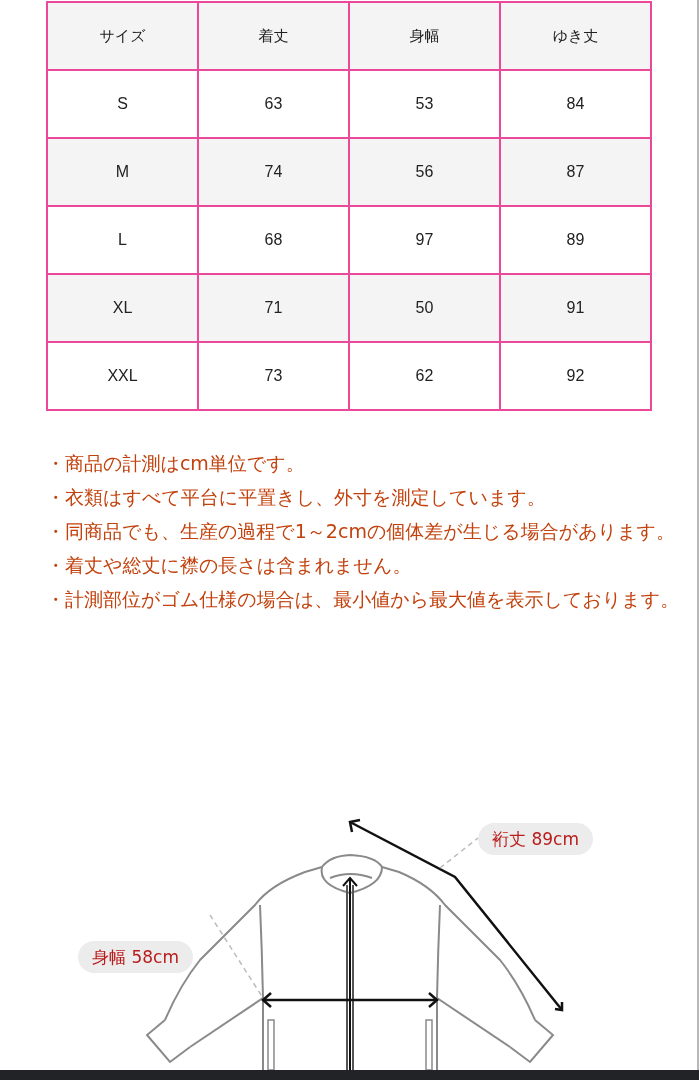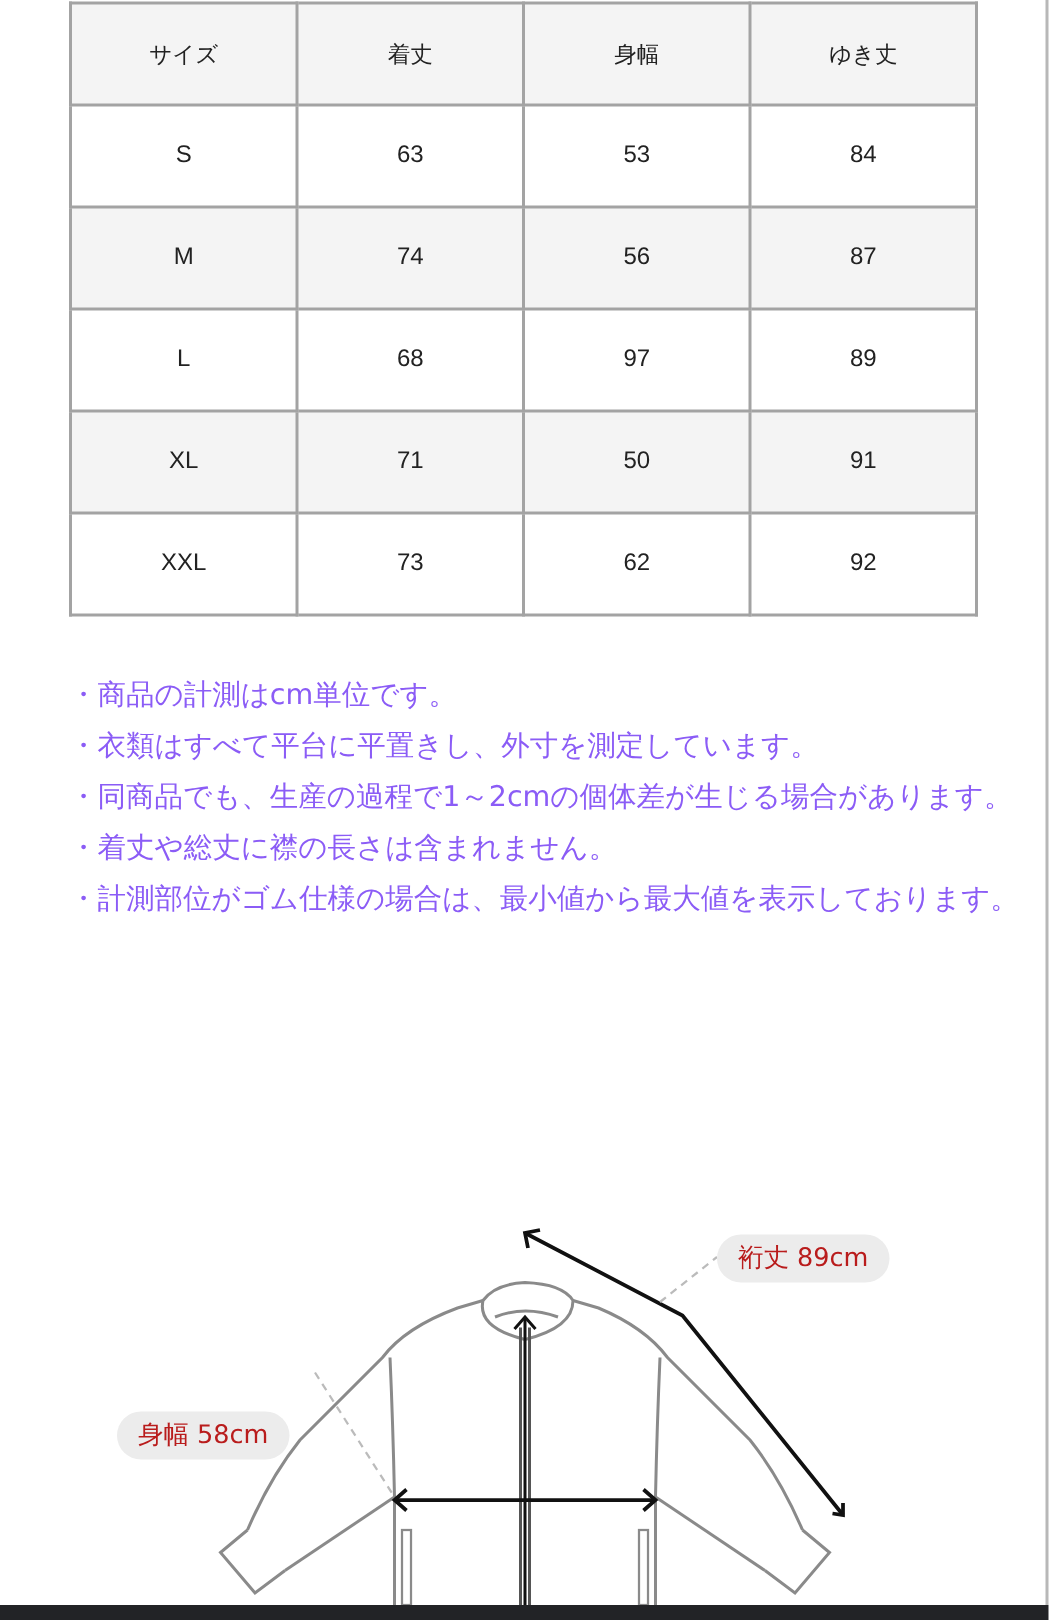--- a/index.html
+++ b/index.html
@@ -6,29 +6,29 @@
     body {
       width: 699px; height: 1080px; background: #ffffff; position: relative; overflow: hidden;
       font-family: "DejaVu Sans", "Liberation Sans", sans-serif; color: #1a1a1a;
     }
     .right-edge { position: absolute; left: 697px; top: 0; width: 2px; height: 1070px; background: #b8b8b8; }
     table.size-table {
       position: absolute; left: 46px; top: 1px; width: 606px;
       border-collapse: collapse; table-layout: fixed;
     }
     table.size-table td, table.size-table th {
-      border: 2px solid #a3a3a3; height: 64px; text-align: center; vertical-align: middle;
+      border: 2px solid #ec4899; height: 64px; text-align: center; vertical-align: middle;
       font-size: 16px; font-weight: normal; color: #222;
       font-family: "Liberation Sans", "DejaVu Sans", sans-serif;
     }
     table.size-table tr.shade td, table.size-table tr.shade th { background: #f4f4f4; }
     table.size-table th { font-family: "DejaVu Sans", sans-serif; font-size: 15px; }
     .notes {
       position: absolute; left: 46px; top: 446px; width: 640px;
-      font-size: 19px; line-height: 34px; color: #8b5cf6;
+      font-size: 19px; line-height: 34px; color: #c2410c;
       font-family: "DejaVu Sans", sans-serif;
     }
     .notes p { margin: 0; }
     .diagram { position: absolute; left: 0; top: 800px; width: 699px; height: 270px; }
     .pill {
       position: absolute; background: #ececec; border-radius: 16px;
       font-size: 17px; color: #b91c1c; padding: 0 14px; height: 32px; line-height: 32px;
       font-family: "DejaVu Sans", sans-serif; white-space: nowrap;
     }
     .bottom-bar { position: absolute; left: 0; top: 1070px; width: 699px; height: 10px; background: #222326; }

